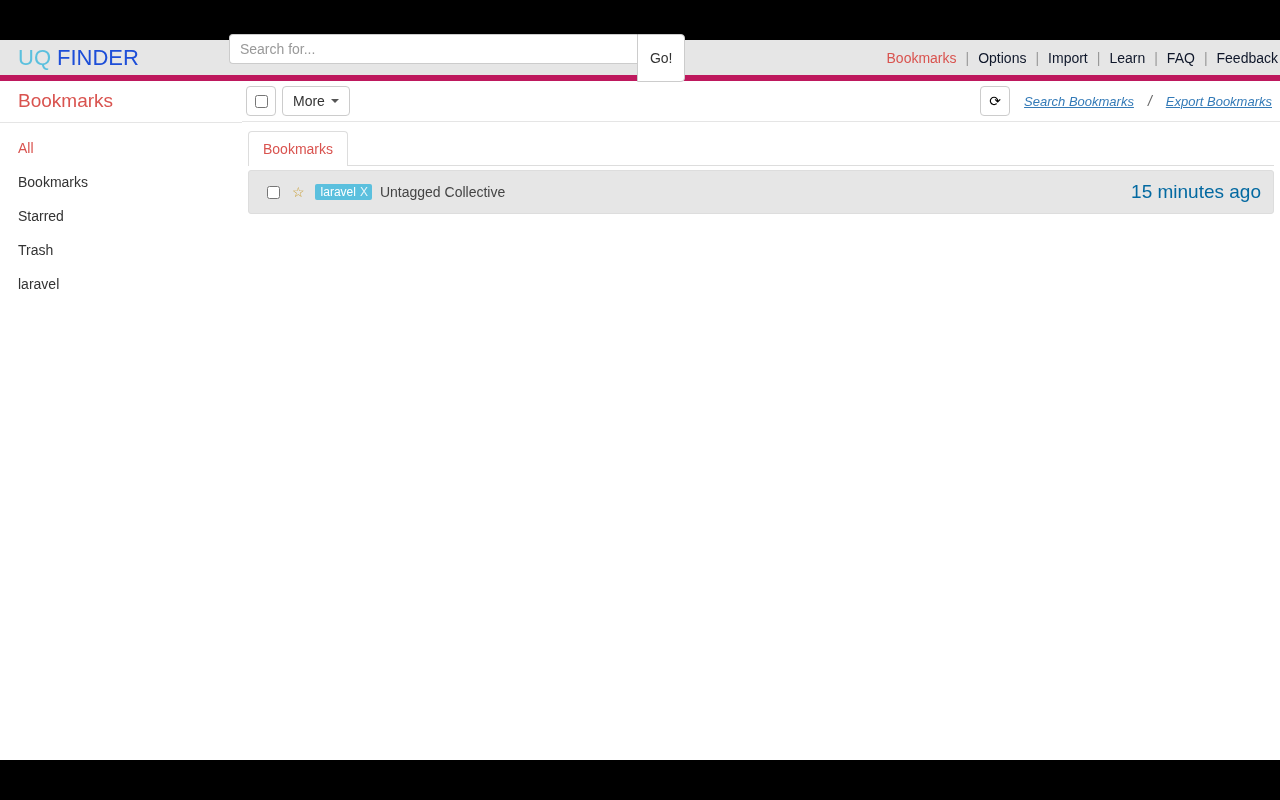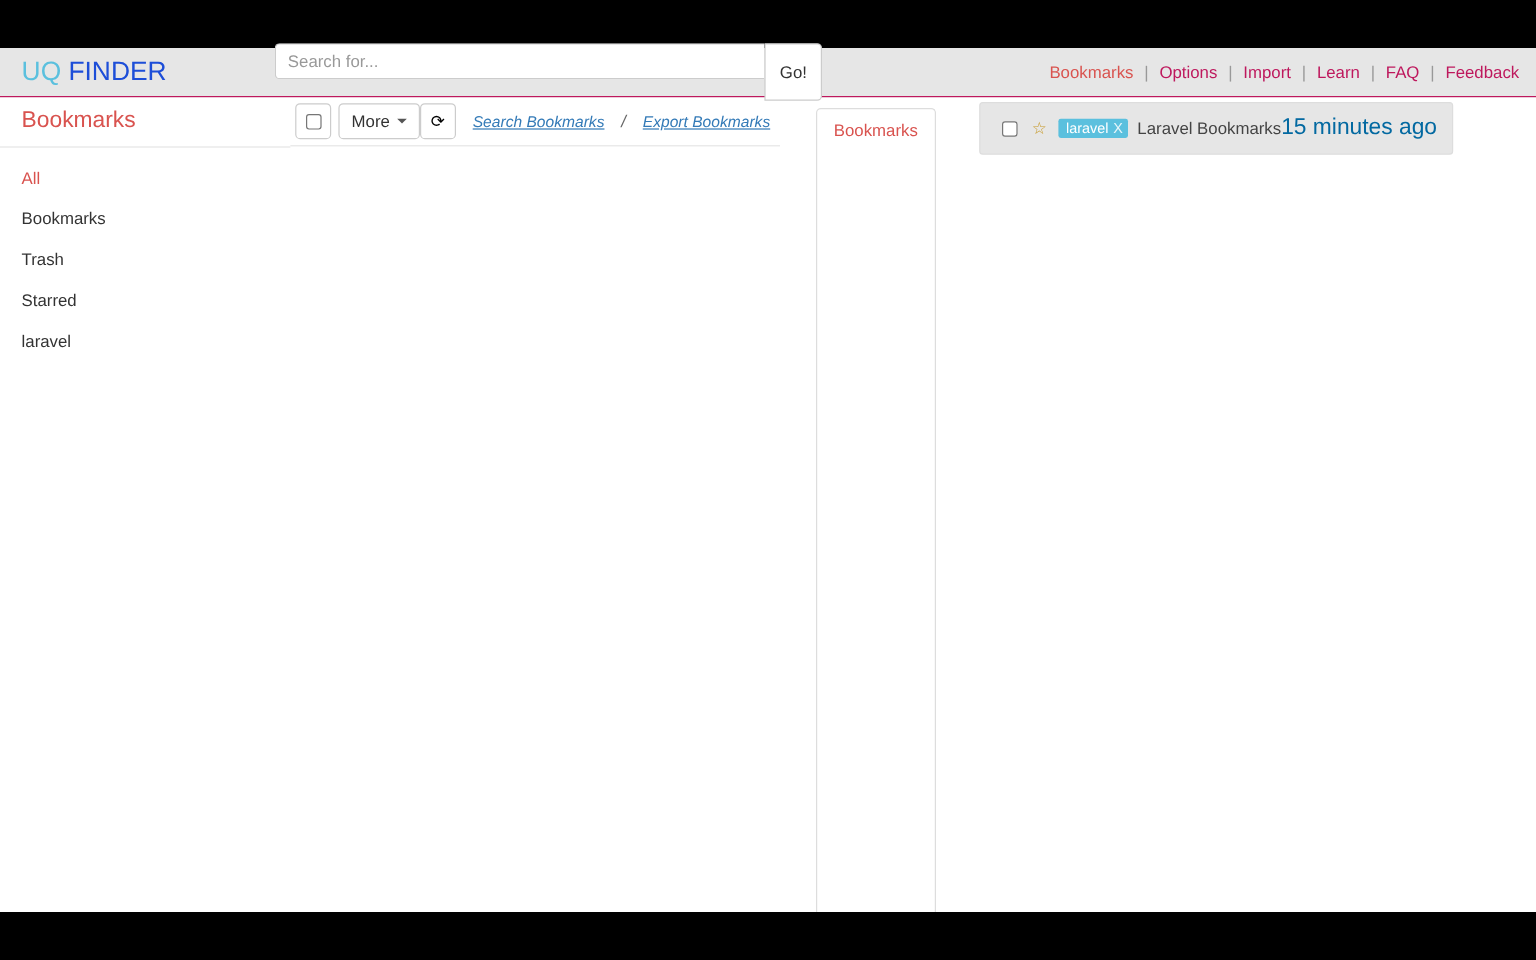--- a/index.html
+++ b/index.html
@@ -2,59 +2,59 @@
 <html><head>
 <meta charset="utf-8">
 <style>
   * { box-sizing: border-box; }
   html, body { margin:0; padding:0; font-family: "Helvetica Neue", Helvetica, Arial, sans-serif; font-size:14px; color:#333; }
   body { background:#000; width:1280px; height:800px; overflow:hidden; }
   .app { position:absolute; top:40px; left:0; right:0; bottom:40px; background:#fff; display:flex; flex-direction:column; }
   
   .navbar {
     background:#e6e6e6;
-    border-bottom:1px solid #be185d;
+    border-bottom:6px solid #be185d;
     height:41px;
     display:flex;
     align-items:center;
-    padding:0 14px 0 18px;
+    padding:0 2px 0 18px;
   }
   .brand { font-size:22px; font-weight:500; display:flex; gap:6px; letter-spacing:0px; }
   .brand-uq { color:#5bc0de; }
   .brand-finder { color:#1d4ed8; }
   .search-wrap { margin-left:90px; display:flex; }
   .search-input {
     width:408px; height:30px; border:1px solid #ccc; border-right:none;
     border-radius:4px 0 0 4px; padding:4px 10px; font-size:14px; color:#555;
   }
   .search-input::placeholder{ color:#999; }
   .go-btn {
     height:48px; border:1px solid #ccc; background:#fff; border-radius:0 4px 4px 0;
     padding:0 12px; font-size:14px; color:#333; cursor:pointer;
   }
   .topnav { margin-left:auto; display:flex; align-items:center; gap:6px; font-size:14px; }
   .topnav a { text-decoration:none; cursor:pointer; }
   .topnav .sep { color:#999; padding:0 3px; }
-  .link-blue { color:#be185d; }
+  .link-blue { color:#0f172a; }
   .link-red  { color:#d9534f; }
   
   .content { flex:1; display:flex; min-height:0; }
   .sidebar { width:242px; border-right:0; }
   .sidebar-title {
     color:#d9534f; font-size:19px; padding:9px 18px 10px;
     border-bottom:1px solid #e5e5e5;
   }
   .side-group { padding:10px 0; }
   .side-item {
     padding:7px 18px; font-size:14px; color:#333; cursor:pointer;
   }
   .side-item.active { color:#d9534f; }
   .side-item + .side-item { margin-top:4px; }
   
-  .main { flex:1; display:flex; flex-direction:row;gap:24px; }
+  .main { flex:1; display:flex; flex-direction:column; }
   .toolbar {
     display:flex; align-items:center; padding:5px 8px 5px 4px;
     border-bottom:1px solid #e5e5e5; height:41px;
   }
   .tb-check {
     width:30px;height:30px;border:1px solid #ccc;border-radius:4px;background:#fff;
     display:flex;align-items:center;justify-content:center; margin-right:6px;
   }
   .tb-check input{margin:0;}
   .more-btn{
@@ -123,22 +123,22 @@
       <a class="link-blue">Feedback</a>
     </div>
   </div>
 
   <div class="content">
     <div class="sidebar">
       <div class="sidebar-title">Bookmarks</div>
       <div class="side-group">
         <div class="side-item active">All</div>
         <div class="side-item">Bookmarks</div>
+        <div class="side-item">Starred</div>
         <div class="side-item">Trash</div>
-        <div class="side-item">Starred</div>
         <div class="side-item">laravel</div>
       </div>
     </div>
 
     <div class="main">
       <div class="toolbar">
         <div class="tb-check">
           <input type="checkbox" style="">
         </div>
         <button class="more-btn">
@@ -160,19 +160,19 @@
       </div>
 
       <div class="list">
         <div class="row">
           <input type="checkbox" style="">
           <span class="star-icon">☆</span>
           <span class="tag">
             <span>laravel</span>
             <span class="x">X</span>
           </span>
-          <span class="row-title">Laravel Bookmarks</span>
+          <span class="row-title">Untagged Collective</span>
           <span class="row-time">15 minutes ago</span>
         </div>
       </div>
     </div>
   </div>
 </div>
 
 </body></html>

